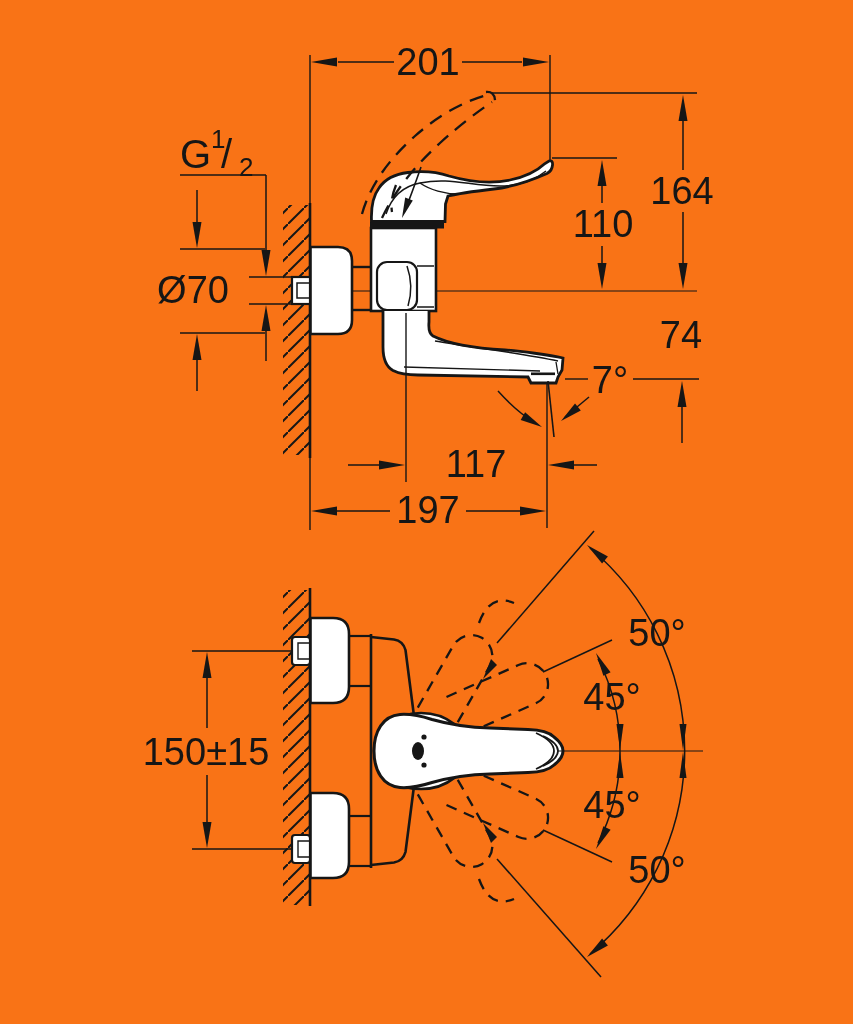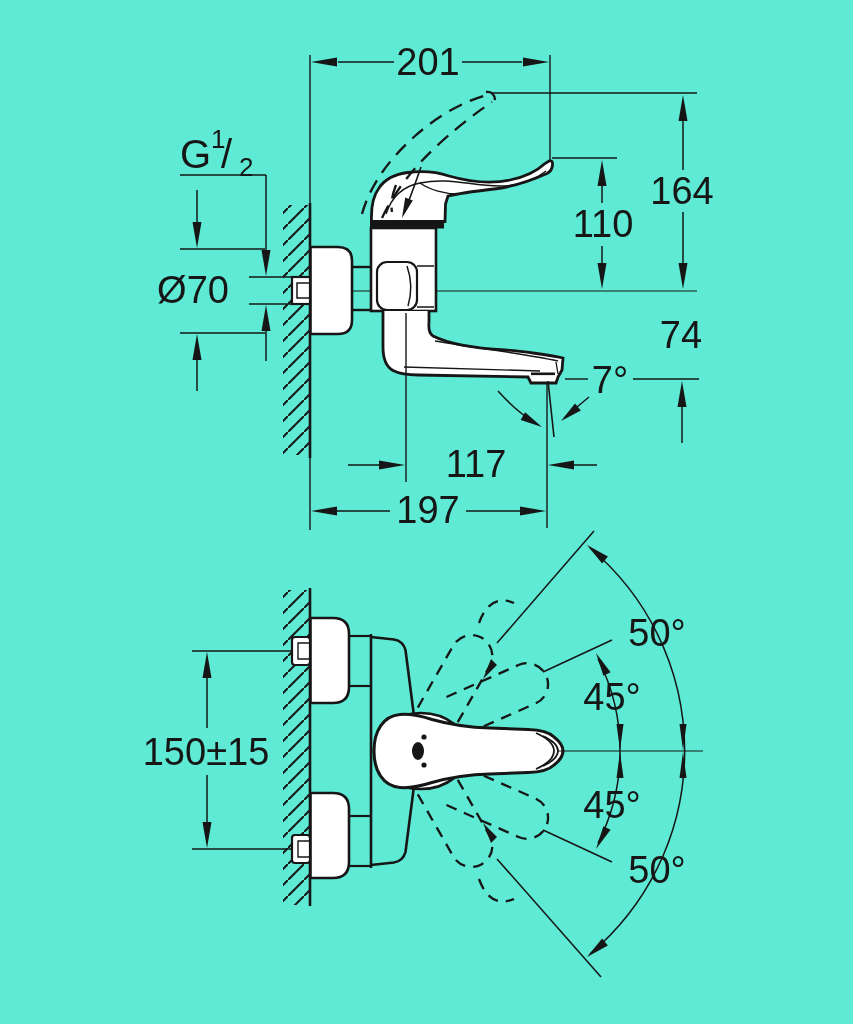--- a/index.html
+++ b/index.html
@@ -1,16 +1,16 @@
 <!DOCTYPE html>
 <html><head>
 <meta charset="utf-8">
 <style>
   html,body{margin:0;padding:0;background:#fff;}
-  .stage{width:853px;height:1024px;position:relative;background:#5eead4;overflow:hidden;}
+  .stage{width:853px;height:1024px;position:relative;background:#f97316;overflow:hidden;}
   svg{display:block;}
   text{font-family:"Liberation Sans","DejaVu Sans",sans-serif;fill:#161616;}
   .dim{font-size:38px;}
   .dim-sm{font-size:26px;}
   .dim-g{font-size:40px;}
 </style>
 </head>
 <body>
 
 <div class="stage">

